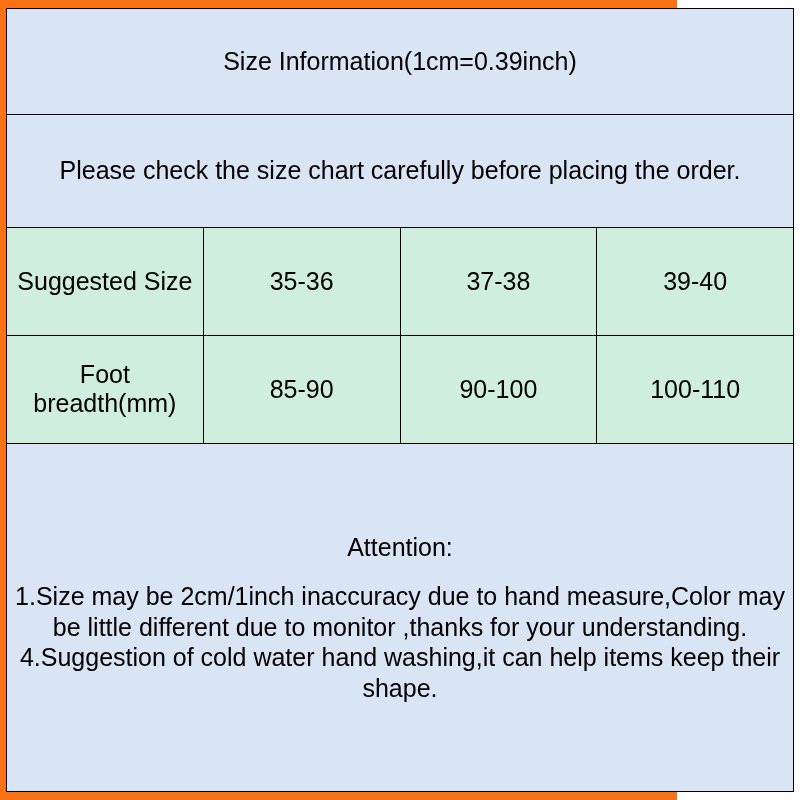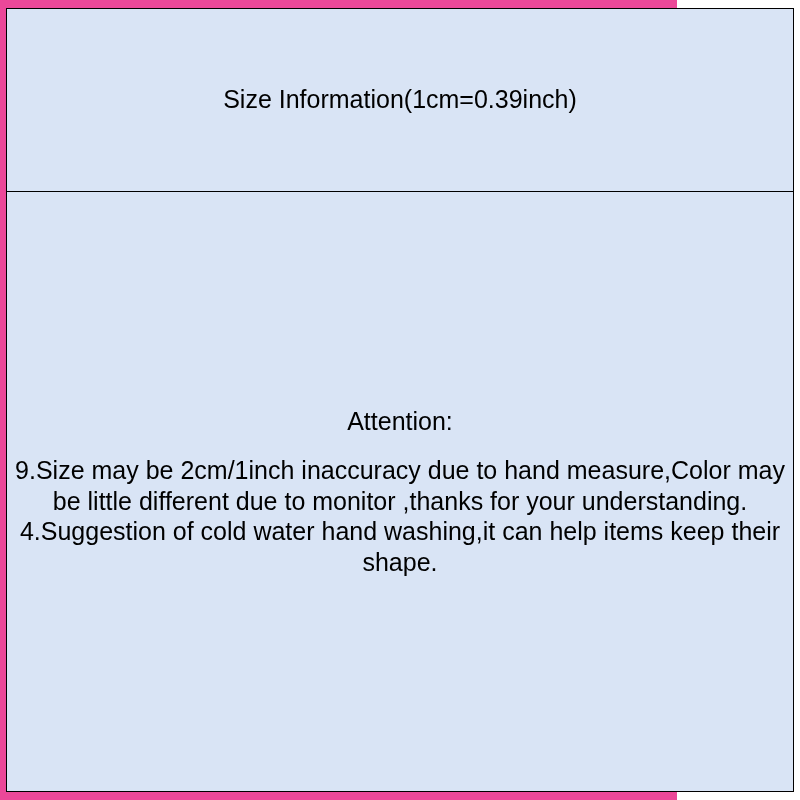--- a/index.html
+++ b/index.html
@@ -11,21 +11,21 @@
     width: 800px;
     height: 800px;
     font-family: "Liberation Sans", sans-serif;
     color: #000000;
   }
   .chart-wrap {
     box-sizing: border-box;
     width: 677px;
     height: 800px;
     padding: 8px 6px 6px 6px;
-    background: #ec4899;
+    background: #f97316;
   }
   table.size-chart {
     border-collapse: collapse;
     width: 788px;
     height: 784px;
     table-layout: fixed;
   }
   table.size-chart td {
     border: 1px solid #000000;
     text-align: center;
@@ -74,23 +74,38 @@
 </head>
 <body>
 
 <div class="chart-wrap">
   <table class="size-chart">
     <tbody>
       <tr>
         <td class="title-cell" colspan="4">Size Information(1cm=0.39inch)</td>
       </tr>
       <tr>
+        <td class="note-cell" colspan="4">Please check the size chart carefully before placing the order.</td>
+      </tr>
+      <tr class="data-row">
+        <td class="body-label">Suggested Size</td>
+        <td class="cell-green">35-36</td>
+        <td class="cell-green">37-38</td>
+        <td class="cell-green">39-40</td>
+      </tr>
+      <tr class="data-row">
+        <td class="body-label">Foot breadth(mm)</td>
+        <td class="cell-green">85-90</td>
+        <td class="cell-green">90-100</td>
+        <td class="cell-green">100-110</td>
+      </tr>
+      <tr>
         <td class="attention-cell" colspan="4">
           <div class="attention-block">
             <div class="attention-title">Attention:</div>
-            <div>9.Size may be 2cm/1inch inaccuracy due to hand measure,Color may be little different due to monitor ,thanks for your understanding.</div>
+            <div>1.Size may be 2cm/1inch inaccuracy due to hand measure,Color may be little different due to monitor ,thanks for your understanding.</div>
             <div>4.Suggestion of cold water hand washing,it can help items keep their shape.</div>
           </div>
         </td>
       </tr>
     </tbody>
   </table>
 </div>
 
 </body></html>

